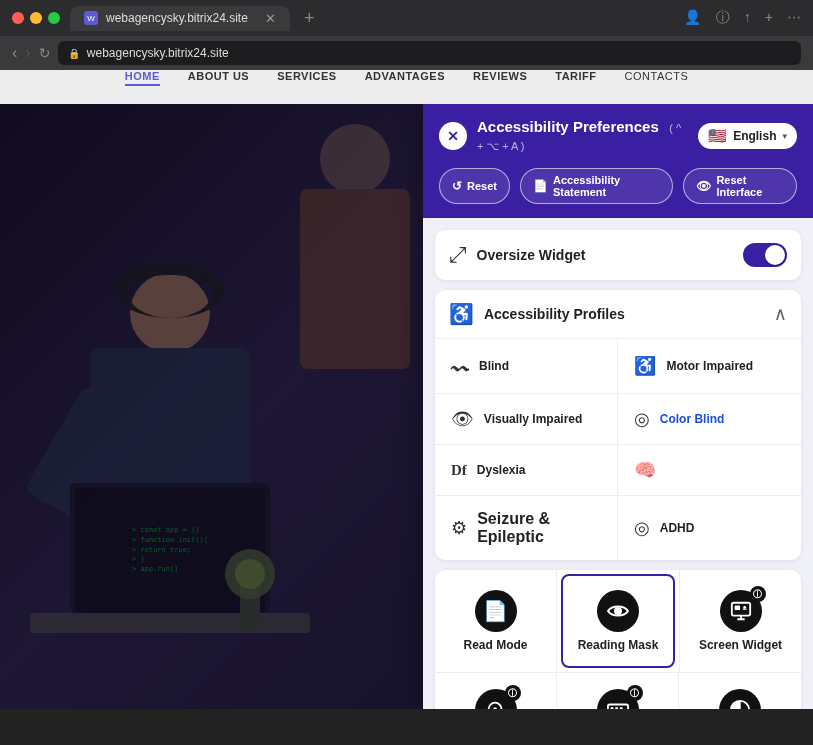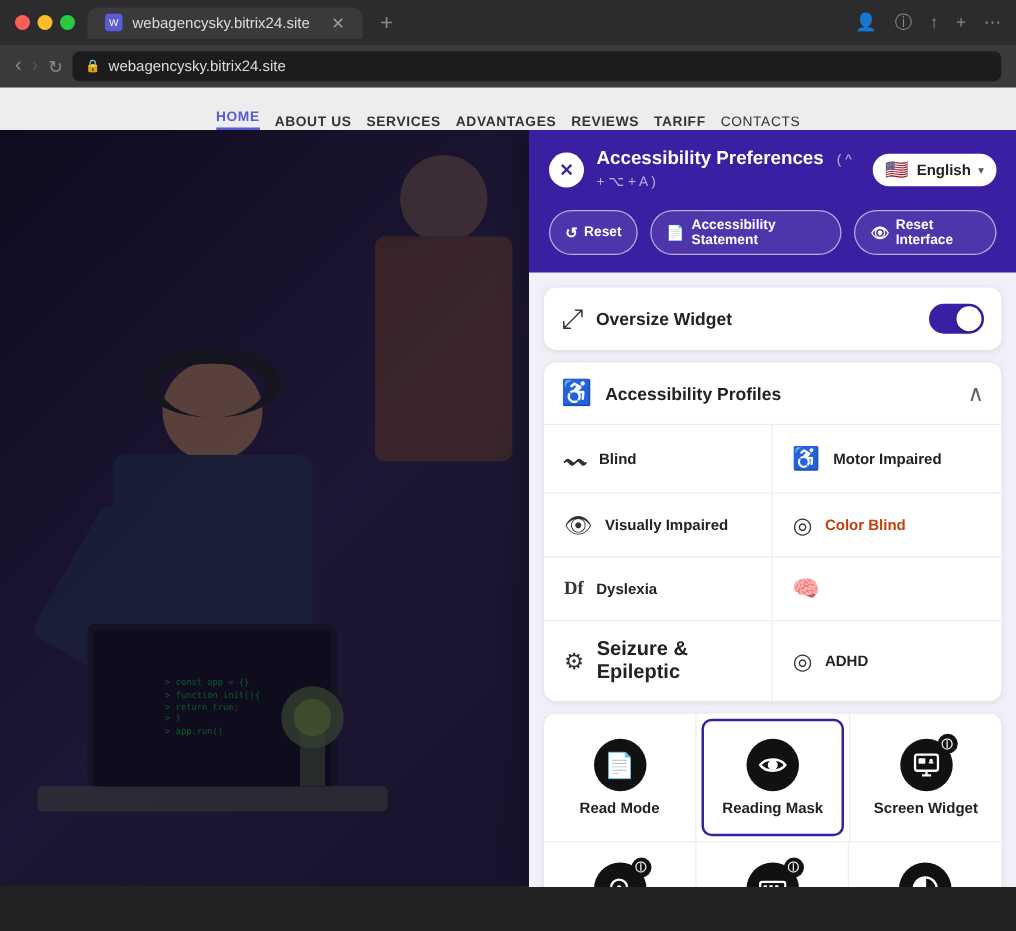--- a/index.html
+++ b/index.html
@@ -38,37 +38,37 @@
     <span style="color:#888;font-size:16px;">‹</span>
     <span style="color:#555;font-size:16px;">›</span>
     <span style="color:#888;font-size:14px;">↻</span>
     <div style="flex:1;background:#1c1c1e;border-radius:6px;height:24px;display:flex;align-items:center;padding:0 10px;gap:6px;">
       <span style="color:#888;font-size:10px;">🔒</span>
       <span style="color:#ddd;font-size:12px;">webagencysky.bitrix24.site</span>
     </div>
   </div>
 </div>
 
-<div style="background:rgba(255,255,255,0.92);height:34px;display:flex;align-items:flex-end;justify-content:center;gap:12px;">
+<div style="background:rgba(255,255,255,0.92);height:34px;display:flex;align-items:flex-start;justify-content:center;gap:28px;">
   <a style="text-decoration:none;color:#5b5bd6;font-size:11px;font-weight:700;letter-spacing:0.5px;border-bottom:2px solid #5b5bd6;padding-bottom:2px;">HOME</a>
   <a style="text-decoration:none;color:#333;font-size:11px;font-weight:600;letter-spacing:0.5px;">ABOUT US</a>
   <a style="text-decoration:none;color:#333;font-size:11px;font-weight:600;letter-spacing:0.5px;">SERVICES</a>
   <a style="text-decoration:none;color:#333;font-size:11px;font-weight:600;letter-spacing:0.5px;">ADVANTAGES</a>
   <a style="text-decoration:none;color:#333;font-size:11px;font-weight:600;letter-spacing:0.5px;">REVIEWS</a>
   <a style="text-decoration:none;color:#333;font-size:11px;font-weight:600;letter-spacing:0.5px;">TARIFF</a>
   <a style="text-decoration:none;color:#333;font-size:11px;font-weight:400;letter-spacing:0.5px;">CONTACTS</a>
 </div>
 
 <div style="position:relative;width:813px;height:605px;overflow:hidden;">
 
   <div style="position:absolute;inset:0;background:linear-gradient(135deg,#1a1230 0%,#2d2350 40%,#1e1a3a 100%);"></div>
 
   <div style="position:absolute;inset:0;opacity:0.6;">
 
-    <div style="position:absolute;bottom:0;left:30px;width:300px;height:500px;">
+    <div style="position:absolute;bottom:16px;left:30px;width:300px;height:500px;">
 
       <div style="position:absolute;top:80px;left:100px;width:80px;height:80px;background:#c8956c;border-radius:50%;"></div>
 
       <div style="position:absolute;top:70px;left:85px;width:110px;height:55px;border:12px solid #222;border-radius:50%;border-bottom:none;"></div>
 
       <div style="position:absolute;top:155px;left:60px;width:160px;height:200px;background:#2a3a5a;border-radius:10px;"></div>
 
       <div style="position:absolute;top:200px;left:20px;width:60px;height:120px;background:#2a3a5a;border-radius:8px;transform:rotate(30deg);"></div>
 
       <div style="position:absolute;bottom:60px;left:0;width:280px;height:20px;background:#555;border-radius:4px;"></div>
@@ -158,21 +158,21 @@
             <span style="font-size:18px;color:#333;">♿</span>
             <span style="font-size:12px;font-weight:600;color:#222;">Motor Impaired</span>
           </div>
 
           <div style="display:flex;align-items:center;gap:10px;padding:14px 16px;cursor:pointer;border-right:1px solid #eee;border-bottom:1px solid #eee;">
             <span style="font-size:18px;color:#333;">👁</span>
             <span style="font-size:12px;font-weight:600;color:#222;">Visually Impaired</span>
           </div>
           <div style="display:flex;align-items:center;gap:10px;padding:14px 16px;cursor:pointer;border-bottom:1px solid #eee;">
             <span style="font-size:18px;color:#333;">◎</span>
-            <span style="font-size:12px;font-weight:600;color:#c2410c;">Color Blind</span>
+            <span style="font-size:12px;font-weight:600;color:#1d4ed8;">Color Blind</span>
           </div>
 
           <div style="display:flex;align-items:center;gap:10px;padding:14px 16px;cursor:pointer;border-right:1px solid #eee;border-bottom:1px solid #eee;">
             <span style="font-size:15px;font-weight:800;color:#333;font-family:serif;">Df</span>
             <span style="font-size:12px;font-weight:600;color:#222;">Dyslexia</span>
           </div>
           <div style="display:flex;align-items:center;gap:10px;padding:14px 16px;cursor:pointer;border-bottom:1px solid #eee;">
             <span style="font-size:18px;color:#333;">🧠</span>
           </div>
 

